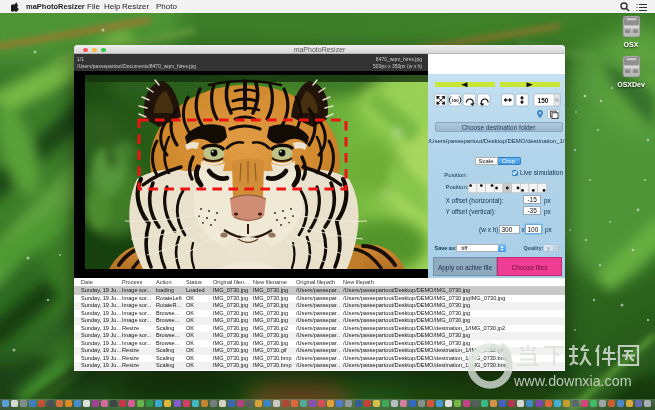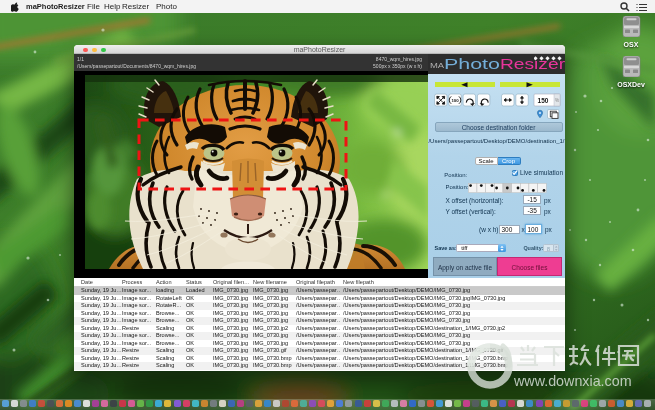--- a/index.html
+++ b/index.html
@@ -412,34 +412,20 @@
           <path d="M192,152 C218,164 238,174 262,180"></path>
           <path d="M188,157 C208,170 224,180 242,188"></path>
         </g>
 
         <path d="M136,194 C142,184 184,184 190,194 Z" fill="#f0e9d8"></path>
 
         <rect x="54" y="45" width="207" height="69" fill="none" stroke="#ee1414" stroke-width="3" stroke-dasharray="9.6 6.4"></rect>
       </svg>
       </div>
     </div>
-    <div id="logobar">
-      <span style="position:absolute;left:2px;top:7px;font-size:8px;color:#b0b0b0;transform:scaleX(1.18);transform-origin:0 0">MA</span>
-      <span style="position:absolute;left:16px;top:2px;font-size:14px;color:#74aed8;transform:scaleX(1.53);transform-origin:0 0">Photo</span>
-      <span style="position:absolute;left:71.5px;top:2px;font-size:14px;color:#e8359b;transform:scaleX(1.37);transform-origin:0 0">Resizer</span>
-      <svg width="28" height="5" style="position:absolute;right:3px;top:1.5px">
-        <g fill="#f2f2f2">
-          <rect x="0" y="0.8" width="3" height="3" transform="rotate(45 1.5 2.3)"></rect>
-          <rect x="6" y="0.8" width="3" height="3" transform="rotate(45 7.5 2.3)"></rect>
-          <rect x="12" y="0.8" width="3" height="3" transform="rotate(45 13.5 2.3)"></rect>
-          <rect x="18" y="0.8" width="3" height="3" transform="rotate(45 19.5 2.3)"></rect>
-          <rect x="24" y="0.8" width="3" height="3" transform="rotate(45 25.5 2.3)"></rect>
-        </g>
-      </svg>
-    </div>
     <div id="rpanel">
 
       <div class="abs" style="left:6.5px;top:8px;width:60.5px;height:5.5px;background:#c8e636"></div>
       <div class="abs" style="left:71.5px;top:8px;width:60.5px;height:5.5px;background:#c8e636"></div>
       <svg width="137" height="22" class="abs" style="left:0;top:0">
         <path d="M39.5,8.2 L33.2,10.75 L39.5,13.3 Z" fill="#111"></path>
         <path d="M98.5,8.2 L104.8,10.75 L98.5,13.3 Z" fill="#111"></path>
       </svg>
 
       <svg width="137" height="20" class="abs" style="left:0;top:19px">

